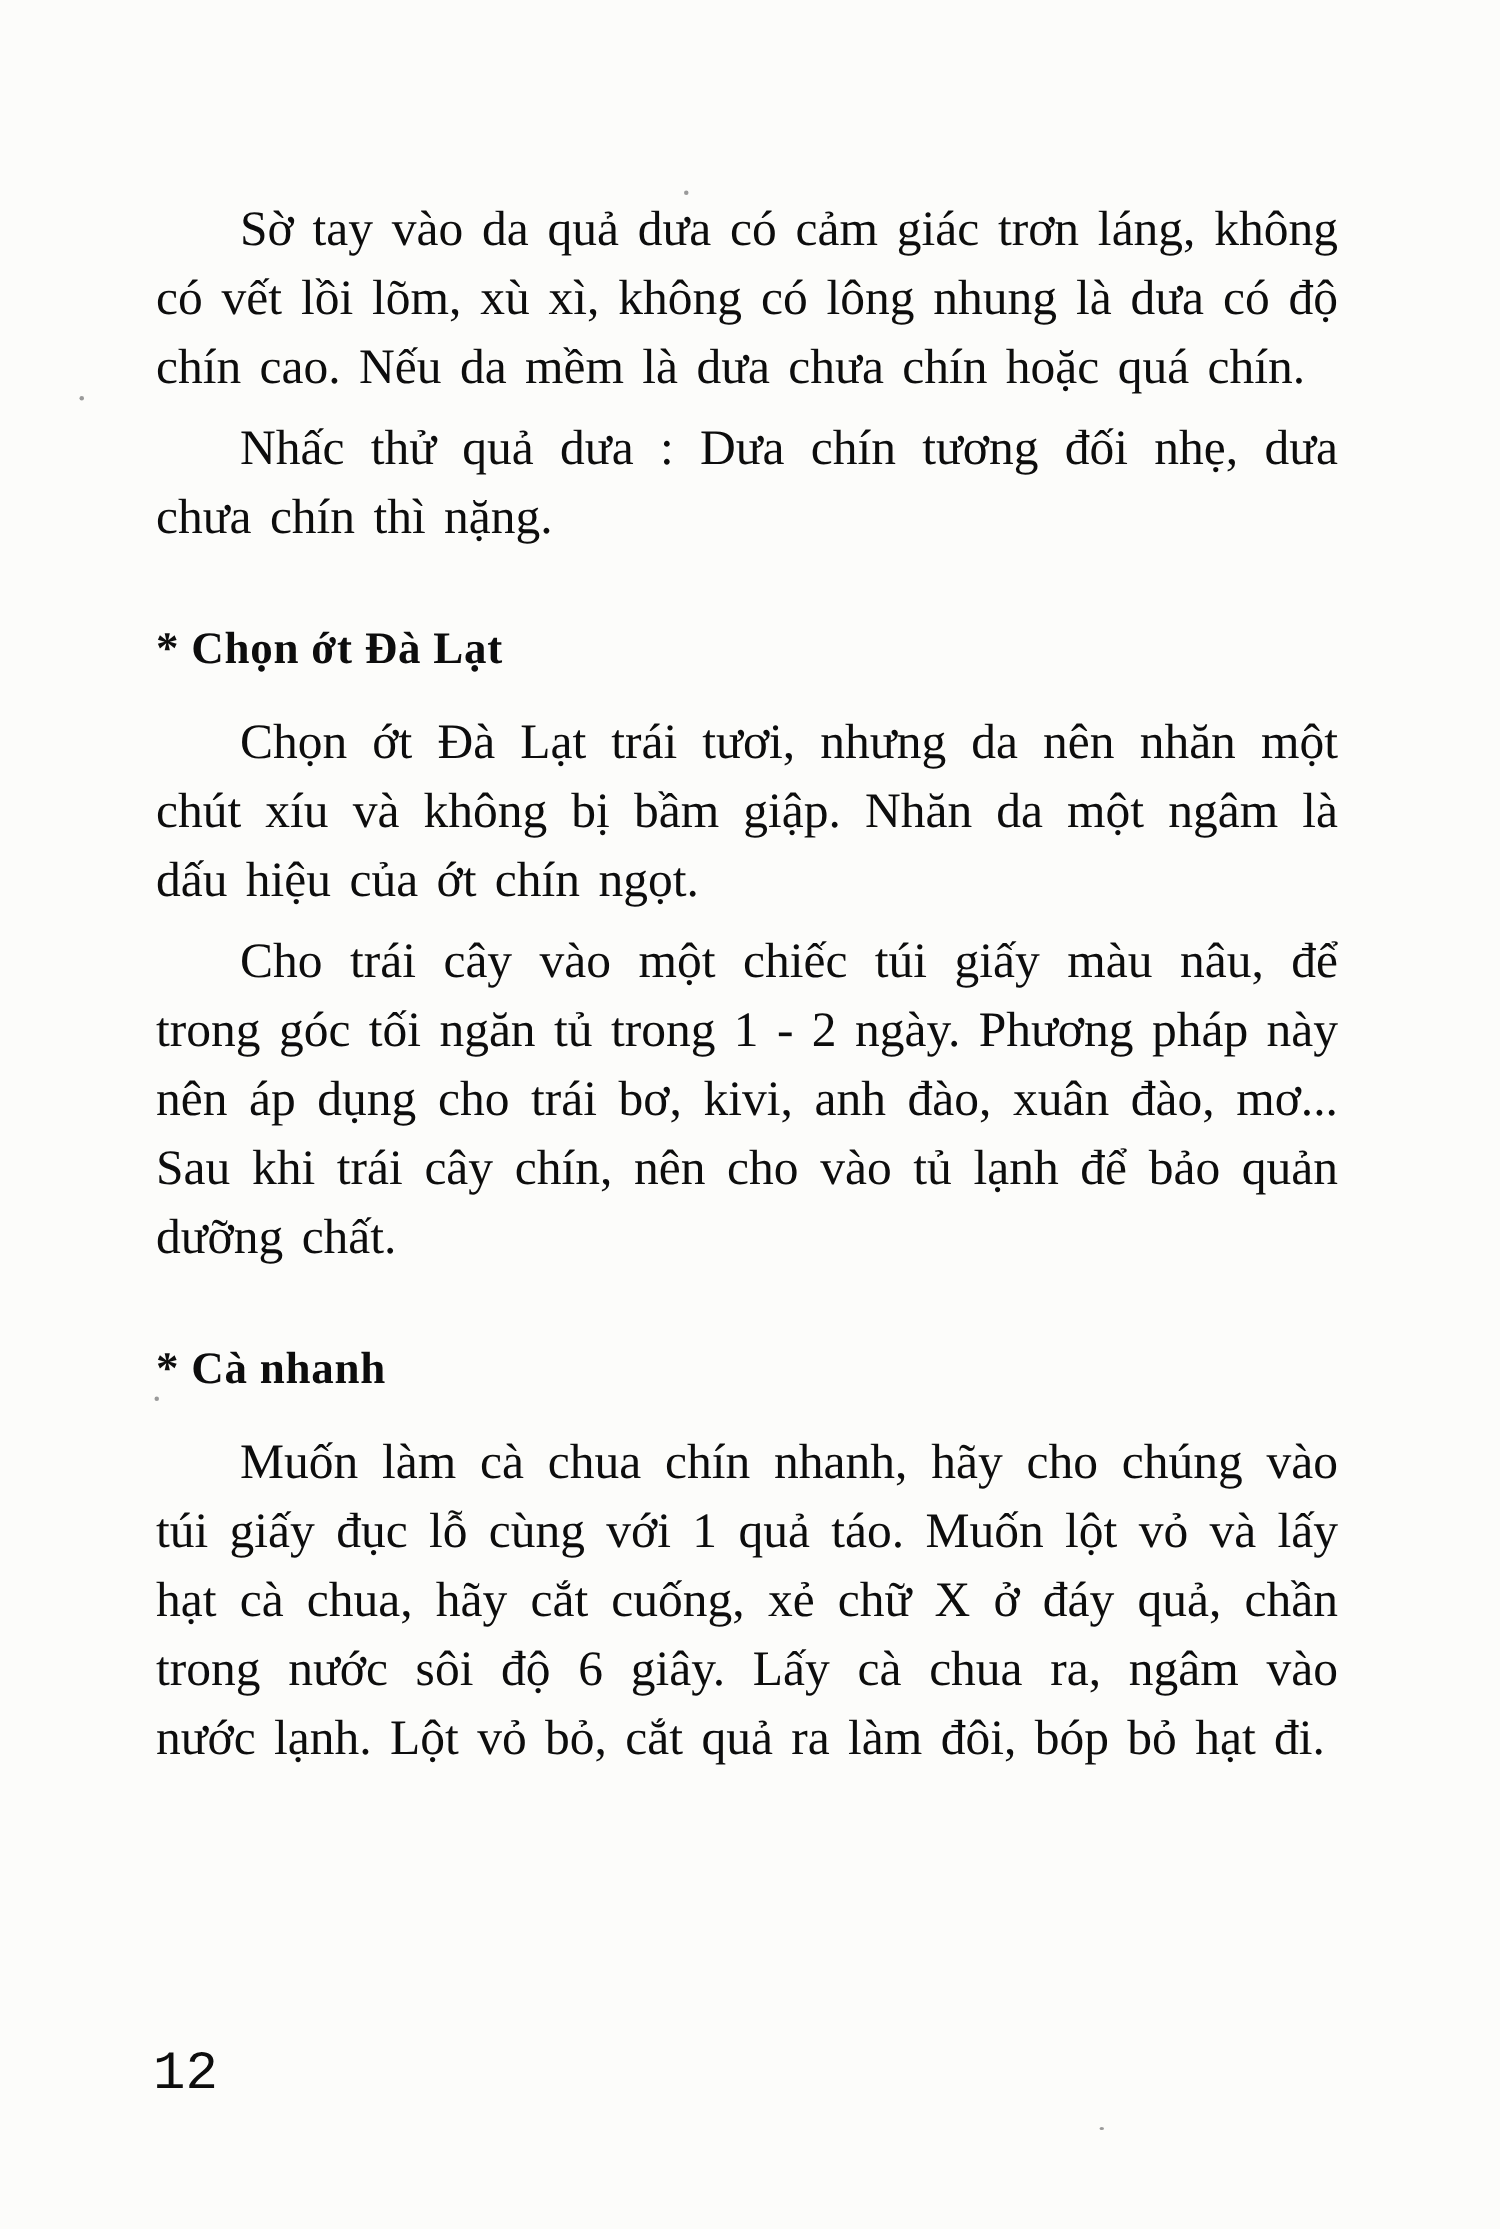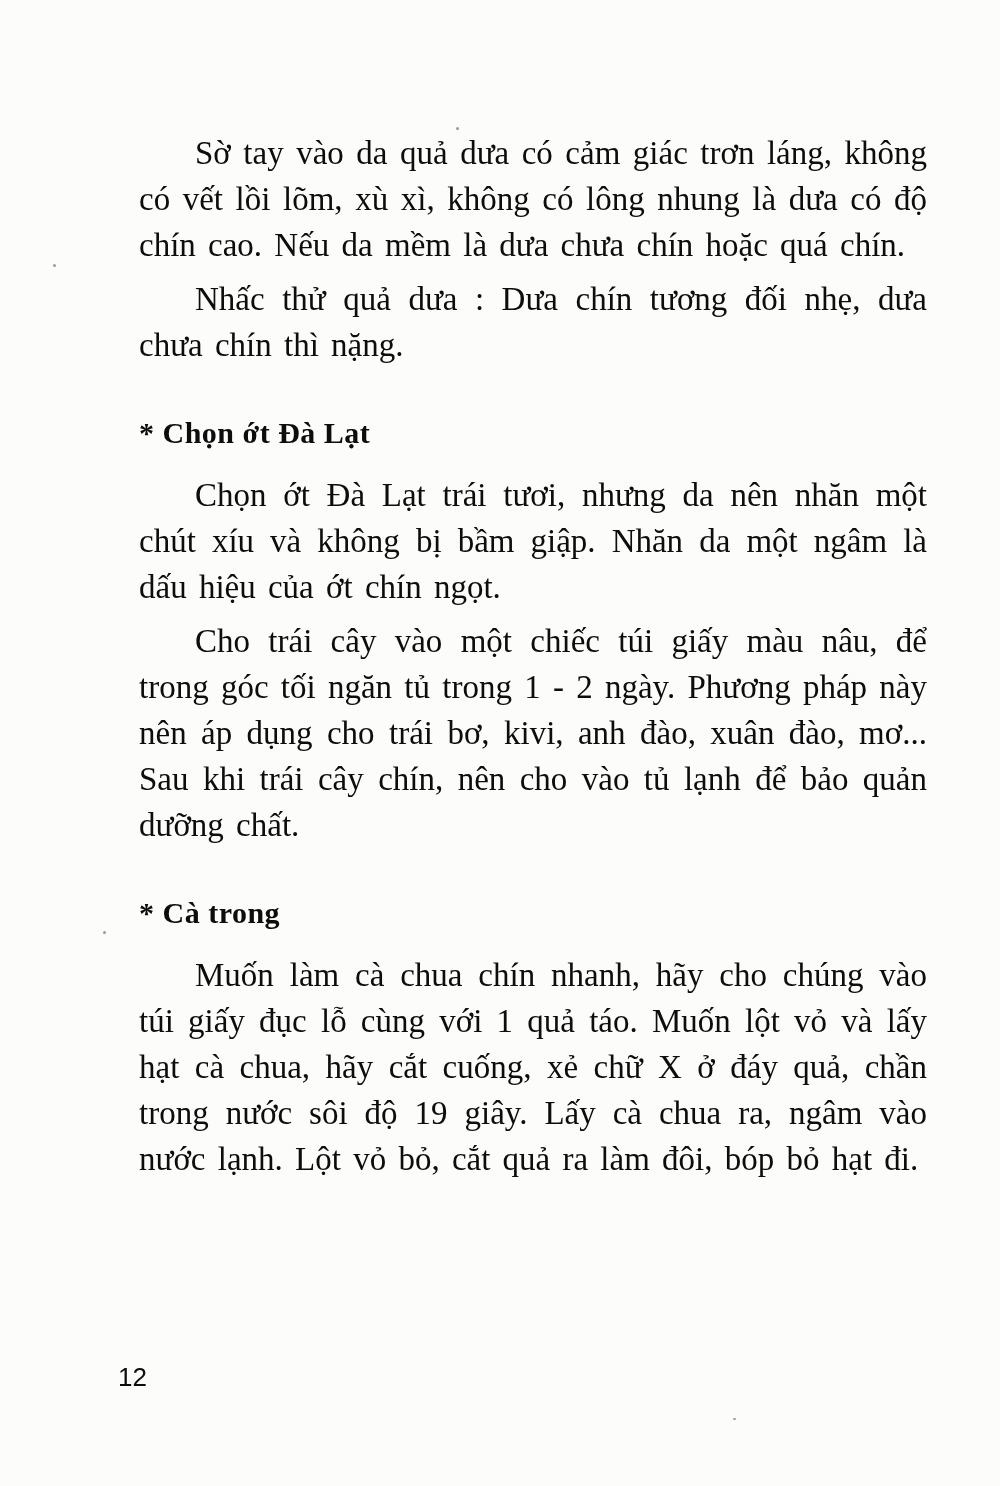--- a/index.html
+++ b/index.html
@@ -12,21 +12,21 @@
     width: 1000px;
     height: 1486px;
     margin: 0 auto;
     background: #fcfcfa;
     color: #0d0d0d;
     font-family: "Liberation Serif", "DejaVu Serif", serif;
     overflow: hidden;
   }
   .content {
     position: absolute;
-    left: 139px;
+    left: 104px;
     top: 130px;
     width: 788px;
   }
   .para {
     font-size: 33px;
     line-height: 46px;
     text-align: justify;
     text-indent: 56px;
     margin: 0;
     word-spacing: 4px;
@@ -38,24 +38,24 @@
     font-family: Liberation Serif, serif;
     font-weight: 700;
     font-size: 30px;
     line-height: 38px;
     margin: 46px 0 20px 0;
     text-indent: 0;
     letter-spacing: 0.5px;
   }
   .page-number {
     position: absolute;
-    left: 118px;
+    left: 102px;
     top: 1362px;
-    font-size: 26px;
-    font-family: Liberation Sans, sans-serif;
+    font-size: 36px;
+    font-family: Liberation Mono, monospace;
   }
   
   .speck {
     position: absolute;
     background: #9a9a9a;
     border-radius: 50%;
   }
   .speck.s1 { left: 456px; top: 127px; width: 3px; height: 3px; }
   .speck.s2 { left: 53px;  top: 264px; width: 3px; height: 3px; }
   .speck.s3 { left: 103px; top: 931px; width: 3px; height: 3px; }
@@ -72,23 +72,23 @@
 
     <p class="para">Nhấc thử quả dưa : Dưa chín tương đối nhẹ, dưa chưa chín thì nặng.</p>
 
     <h2 class="heading">* Chọn ớt Đà Lạt</h2>
 
     <p class="para">Chọn ớt Đà Lạt trái tươi, nhưng da nên nhăn một chút xíu và không bị bầm giập. Nhăn da một ngâm là dấu hiệu của ớt chín ngọt.</p>
 
 
     <p class="para">Cho trái cây vào một chiếc túi giấy màu nâu, để trong góc tối ngăn tủ trong 1 - 2 ngày. Phương pháp này nên áp dụng cho trái bơ, kivi, anh đào, xuân đào, mơ... Sau khi trái cây chín, nên cho vào tủ lạnh để bảo quản dưỡng chất.</p>
 
-    <h2 class="heading">* Cà trong</h2>
+    <h2 class="heading">* Cà nhanh</h2>
 
-    <p class="para">Muốn làm cà chua chín nhanh, hãy cho chúng vào túi giấy đục lỗ cùng với 1 quả táo. Muốn lột vỏ và lấy hạt cà chua, hãy cắt cuống, xẻ chữ X ở đáy quả, chần trong nước sôi độ 19 giây. Lấy cà chua ra, ngâm vào nước lạnh. Lột vỏ bỏ, cắt quả ra làm đôi, bóp bỏ hạt đi.</p>
+    <p class="para">Muốn làm cà chua chín nhanh, hãy cho chúng vào túi giấy đục lỗ cùng với 1 quả táo. Muốn lột vỏ và lấy hạt cà chua, hãy cắt cuống, xẻ chữ X ở đáy quả, chần trong nước sôi độ 6 giây. Lấy cà chua ra, ngâm vào nước lạnh. Lột vỏ bỏ, cắt quả ra làm đôi, bóp bỏ hạt đi.</p>
 
   </div>
 
   <div class="page-number">12</div>
 
   <span class="speck s1"></span>
   <span class="speck s2"></span>
   <span class="speck s3"></span>
   <span class="speck s4"></span>
 

